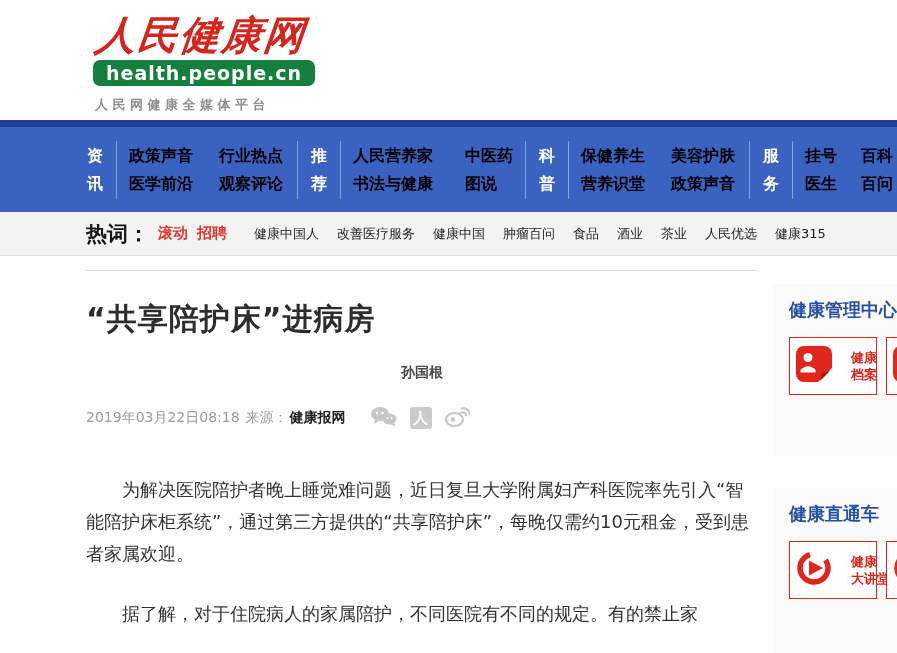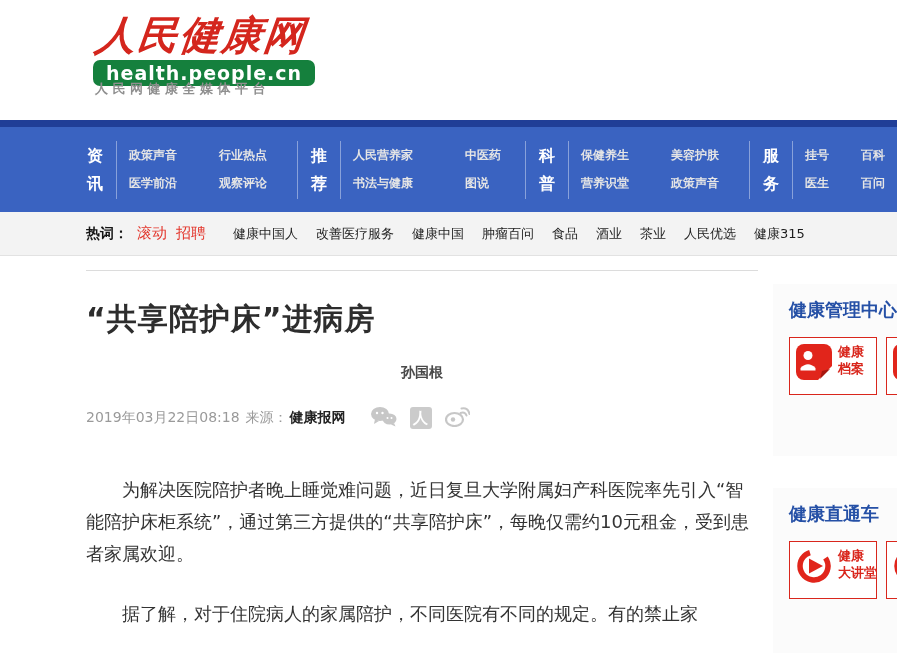--- a/index.html
+++ b/index.html
@@ -18,41 +18,41 @@
     font-size:40px; font-weight:bold; font-style:italic;
     color:#d4261d; transform:skewX(-6deg); letter-spacing:2px;
   }
   .logo-box {
     position:absolute; left:93px; top:60px;
     background:#15803d; color:#fff; border-radius:7px;
     font-size:19px; font-weight:bold; letter-spacing:1px;
     padding:2px 13px;
   }
   .tagline {
-    position:absolute; left:95px; top:80px;
+    position:absolute; left:95px; top:96px;
     color:#8f8f8f; font-size:13px; letter-spacing:4.5px; font-weight:bold;
   }
 
   
   .nav { height:92px; background:#3a63c1; border-top:7px solid #203e97; }
   .nav-inner { display:flex; align-items:center; height:85px; padding-left:86px; }
   .nav-group { display:flex; align-items:center; }
   .v-label { display:flex; flex-direction:column; gap:10px; width:18px;
              color:#fff; font-weight:bold; font-size:16px; line-height:18px; text-align:center; }
   .v-sep { width:1px; height:58px; background:rgba(255,255,255,.4); margin-left:12px; }
   .v-sep.pre { margin-left:0; margin-right:12px; }
   .nav-col { display:flex; flex-direction:column; gap:10px; margin-left:12px; }
-  .nav-col a { color:#e5e5e5; font-weight:bold; font-size:12px; line-height:18px; white-space:nowrap;font-family:Liberation Mono, monospace; }
+  .nav-col a { color:#000000; font-weight:bold; font-size:16px; line-height:18px; white-space:nowrap; }
   .w78 { width:78px; } .w100 { width:100px; } .w60 { width:60px; } .w44 { width:44px; }
 
   
   .hotbar { height:44px; background:#f3f3f3; border-bottom:1px solid #e2e2e2;
             display:flex; align-items:center; padding-left:86px; }
-  .hot-label { font-weight:bold; color:#151515; font-size:14px; }
-  .hot-red { color:#e3352b; font-size:15px; margin-left:9px; font-weight:400; }
+  .hot-label { font-weight:bold; color:#151515; font-size:21px; }
+  .hot-red { color:#e3352b; font-size:15px; margin-left:9px; font-weight:700; }
   .hot-link { color:#1d1d1d; font-size:13px; margin-left:18px; font-weight:500; }
   .hot-link.first { margin-left:27px; }
 
   
   .content { position:relative; height:397px; background:#fff; }
   .main-col { position:absolute; left:86px; top:0; width:672px; }
   .breadcrumb { margin-top:26px; font-size:13px; color:#666; }
   .rule { border-bottom:1px solid #dcdcdc; margin-top:14px; }
   .title { text-align:left; font-size:30px; font-weight:bold; color:#2d2d2d;
            margin-top:28px; letter-spacing:1px; }
@@ -68,22 +68,22 @@
   .body-text p { text-indent:2em; margin:0 0 28px 0; }
 
   
   .side-panel { position:absolute; left:773px; width:240px;
                 background:#fbfbfb; padding:14px 0 14px 16px; }
   .panel-1 { top:28px; height:172px; }
   .panel-2 { top:232px; height:200px; }
   .side-title { color:#2550a6; font-size:18px; font-weight:bold; }
   .cards { display:flex; gap:9px; margin-top:15px; }
   .card { width:88px; height:58px; flex:0 0 auto; background:#fff;
-          border:1px solid #d9261c; display:flex; align-items:flex-start;
-          padding:5px; gap:5px; }
+          border:1px solid #d9261c; display:flex; align-items:center;
+          padding:5px; gap:18px; }
   .card-label { color:#d9261c; font-size:13px; line-height:17px; font-weight:bold; white-space:nowrap; }
 </style>
 </head>
 <body>
 
 <div class="header">
   <div class="logo-script">人民健康网</div>
   <div class="logo-box">health.people.cn</div>
   <div class="tagline">人民网健康全媒体平台</div>
 </div>

